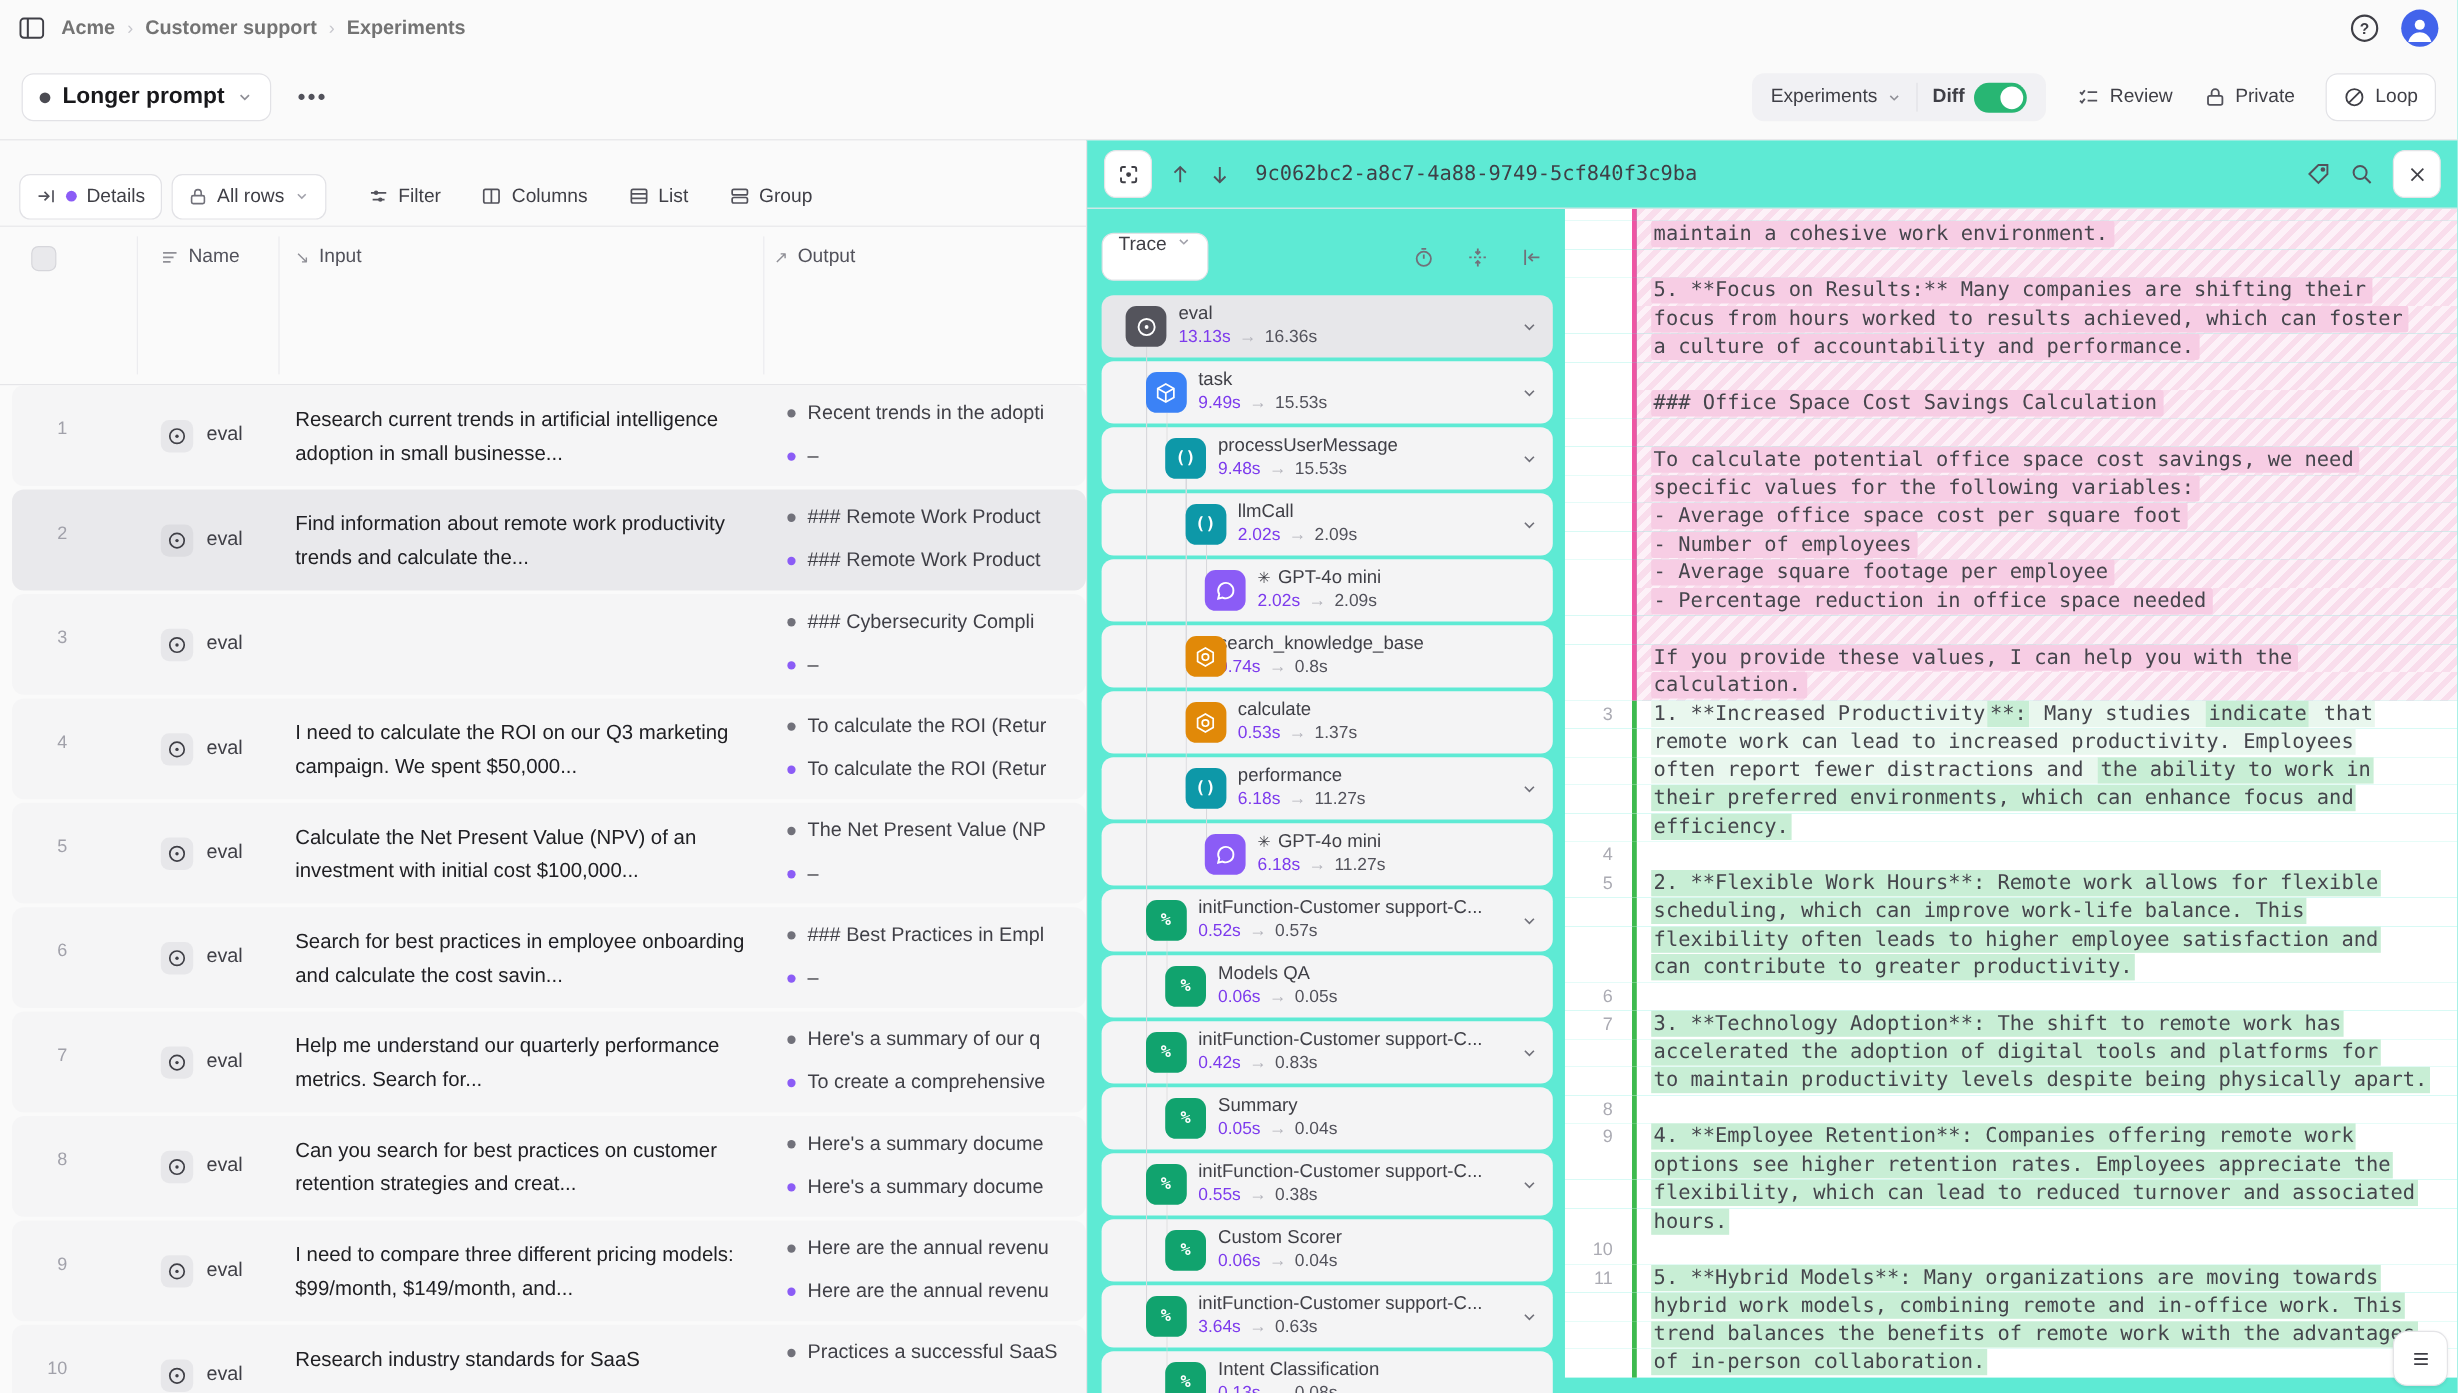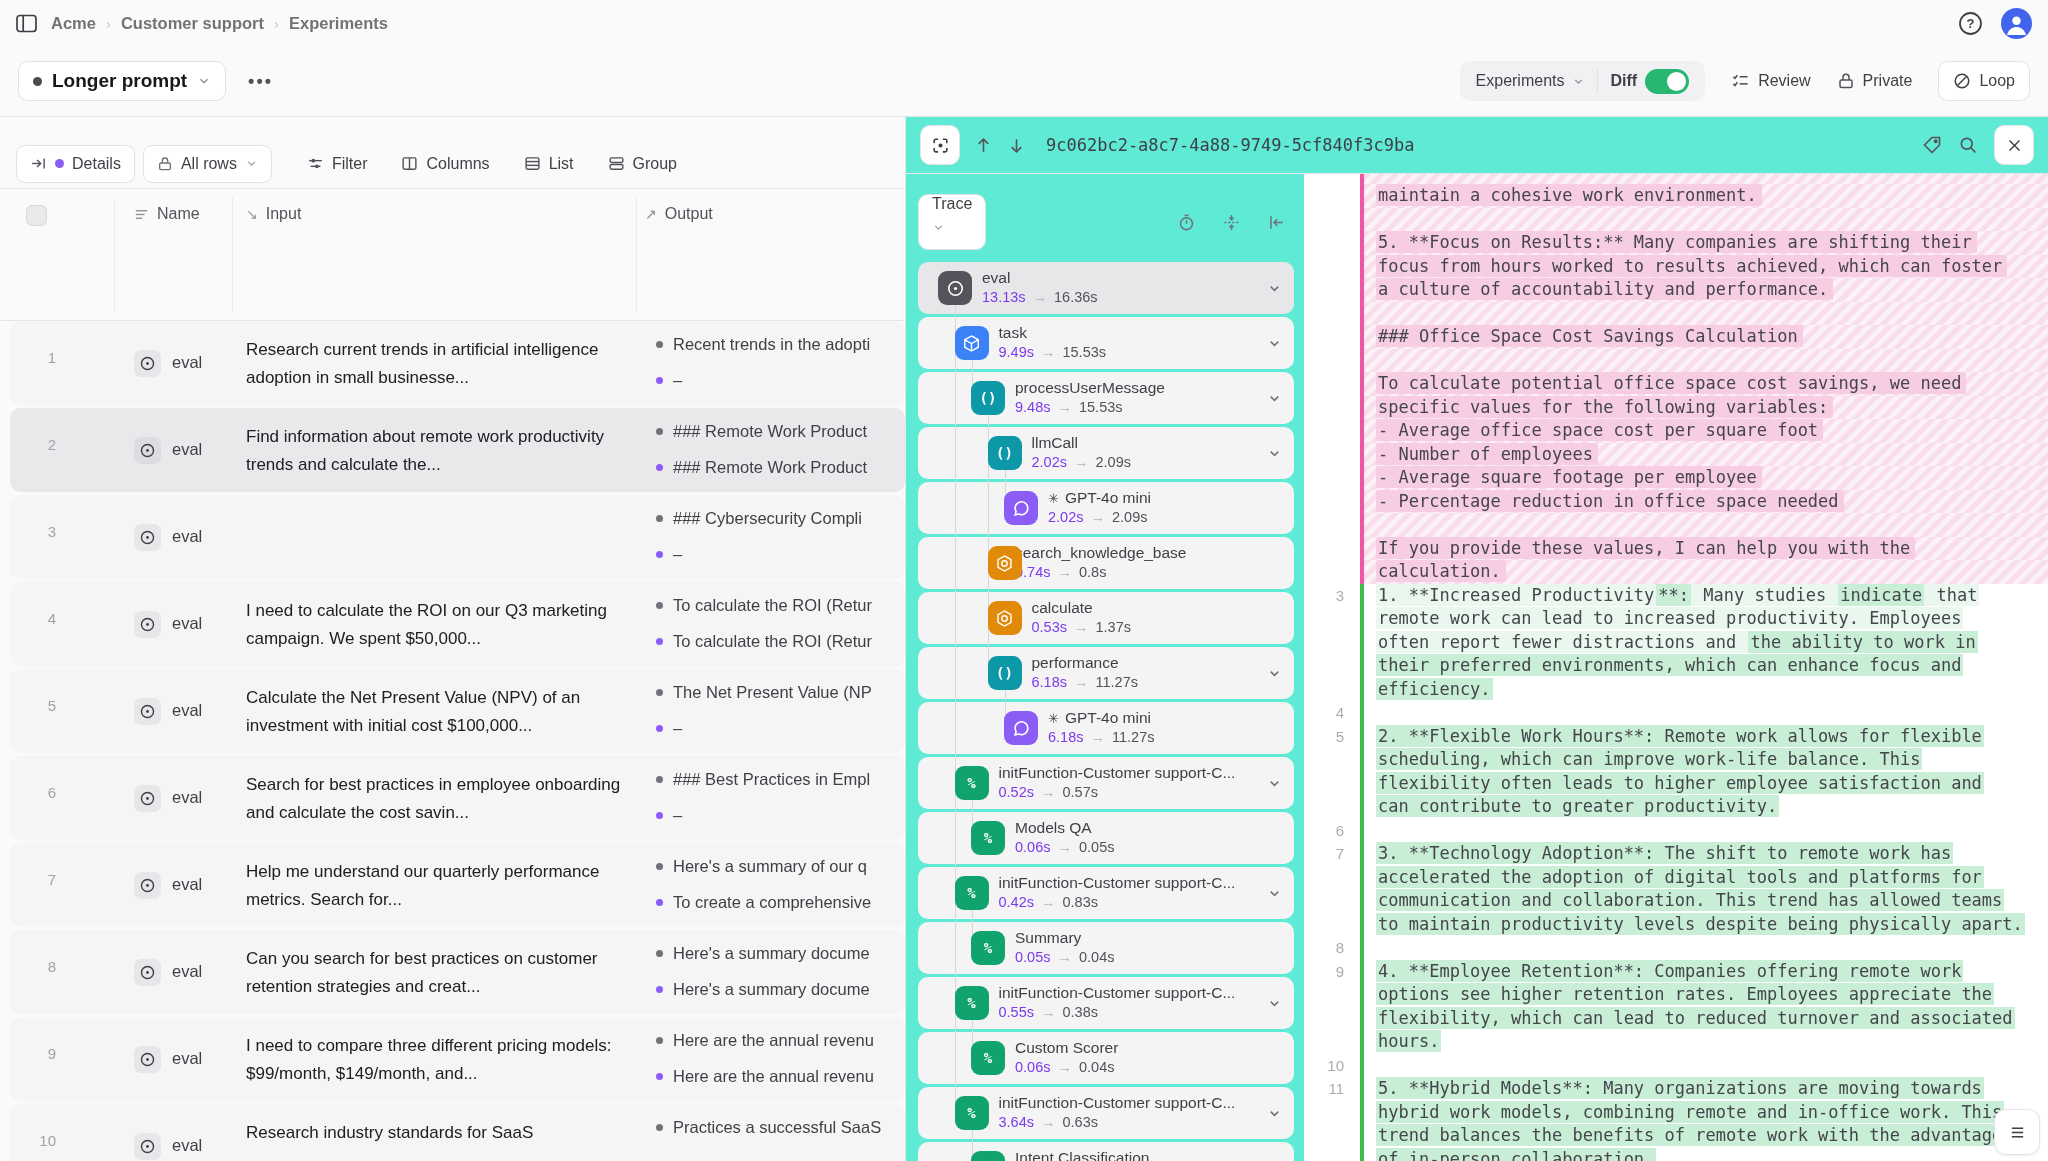--- a/index.html
+++ b/index.html
@@ -60,21 +60,21 @@
   .panel { position:absolute; left:905px; top:117px; width:1143px; height:1044px; background:#5eead4; border-left:1px solid #e5e5e8; }
   .phead { height:57px; border-bottom:1px solid #e8e8ea; display:flex; align-items:center; padding:0 14px; gap:14px; }
   .icon-sq-btn { width:40px; height:40px; border:1px solid #e4e4e7; border-radius:10px; display:flex; align-items:center; justify-content:center; background:#fff; cursor:pointer; }
   .pid { font-family:"DejaVu Sans Mono",monospace; font-size:17px; color:#3f3f46; margin-left:6px; }
   .phead-right { margin-left:auto; display:flex; align-items:center; gap:16px; }
   .pbody { position:absolute; left:0; top:57px; right:0; bottom:0; display:flex; overflow:hidden; }
 
   
   .tree { width:398px; padding:20px 10px 0 12px; flex:0 0 398px; }
   .tree-head { display:flex; align-items:center; margin-bottom:12px; }
-  .trace-btn { display:flex; align-items:flex-start; gap:8px; height:56px; padding:0 13px; border:1px solid #e2e2e6; border-radius:10px; background:#fff; font-size:16px; color:#3f3f46; cursor:pointer;flex-direction:column; }
+  .trace-btn { display:flex; align-items:flex-start; gap:8px; height:40px; padding:0 13px; border:1px solid #e2e2e6; border-radius:10px; background:#fff; font-size:16px; color:#3f3f46; cursor:pointer; }
   .tree-head-icons { margin-left:auto; display:flex; align-items:center; gap:26px; padding-right:8px; }
   #tree-rows { position:relative; }
   .tnode { position:relative; height:52px; margin-bottom:3px; background:#f4f4f5; border-radius:10px; cursor:pointer; }
   .tnode.sel { background:#e7e7ea; }
   .ticon { position:absolute; top:9px; width:34px; height:34px; border-radius:9px; display:flex; align-items:center; justify-content:center; z-index:2; }
   .ticon.eval { background:#54545c; } .ticon.task { background:#3b82f6; }
   .ticon.fn { background:#0d98a8; } .ticon.llm { background:#8b5cf6; }
   .ticon.tool { background:#e18908; } .ticon.score { background:#11a36e; }
   .ticon .fx { color:#fff; font-size:14px; font-weight:700; font-family:"DejaVu Sans Mono",monospace; }
   .tmeta { position:absolute; left:0; top:7px; }
@@ -974,24 +974,20 @@
             <div class="dl">
               <div class="gut">7</div>
               <div class="cell green"><span class="gd">3. **Technology Adoption**: The shift to remote work has</span></div>
             </div>
             <div class="dl">
               <div class="gut"></div>
               <div class="cell green"><span class="gd">accelerated the adoption of digital tools and platforms for</span></div>
             </div>
             <div class="dl">
               <div class="gut"></div>
-              <div class="cell green"><span class="gd">communication and collaboration. This trend has allowed teams</span></div>
-            </div>
-            <div class="dl">
-              <div class="gut"></div>
               <div class="cell green"><span class="gd">to maintain productivity levels despite being physically apart.</span></div>
             </div>
             <div class="dl">
               <div class="gut">8</div>
               <div class="cell green"></div>
             </div>
             <div class="dl">
               <div class="gut">9</div>
               <div class="cell green"><span class="gd">4. **Employee Retention**: Companies offering remote work</span></div>
             </div>

